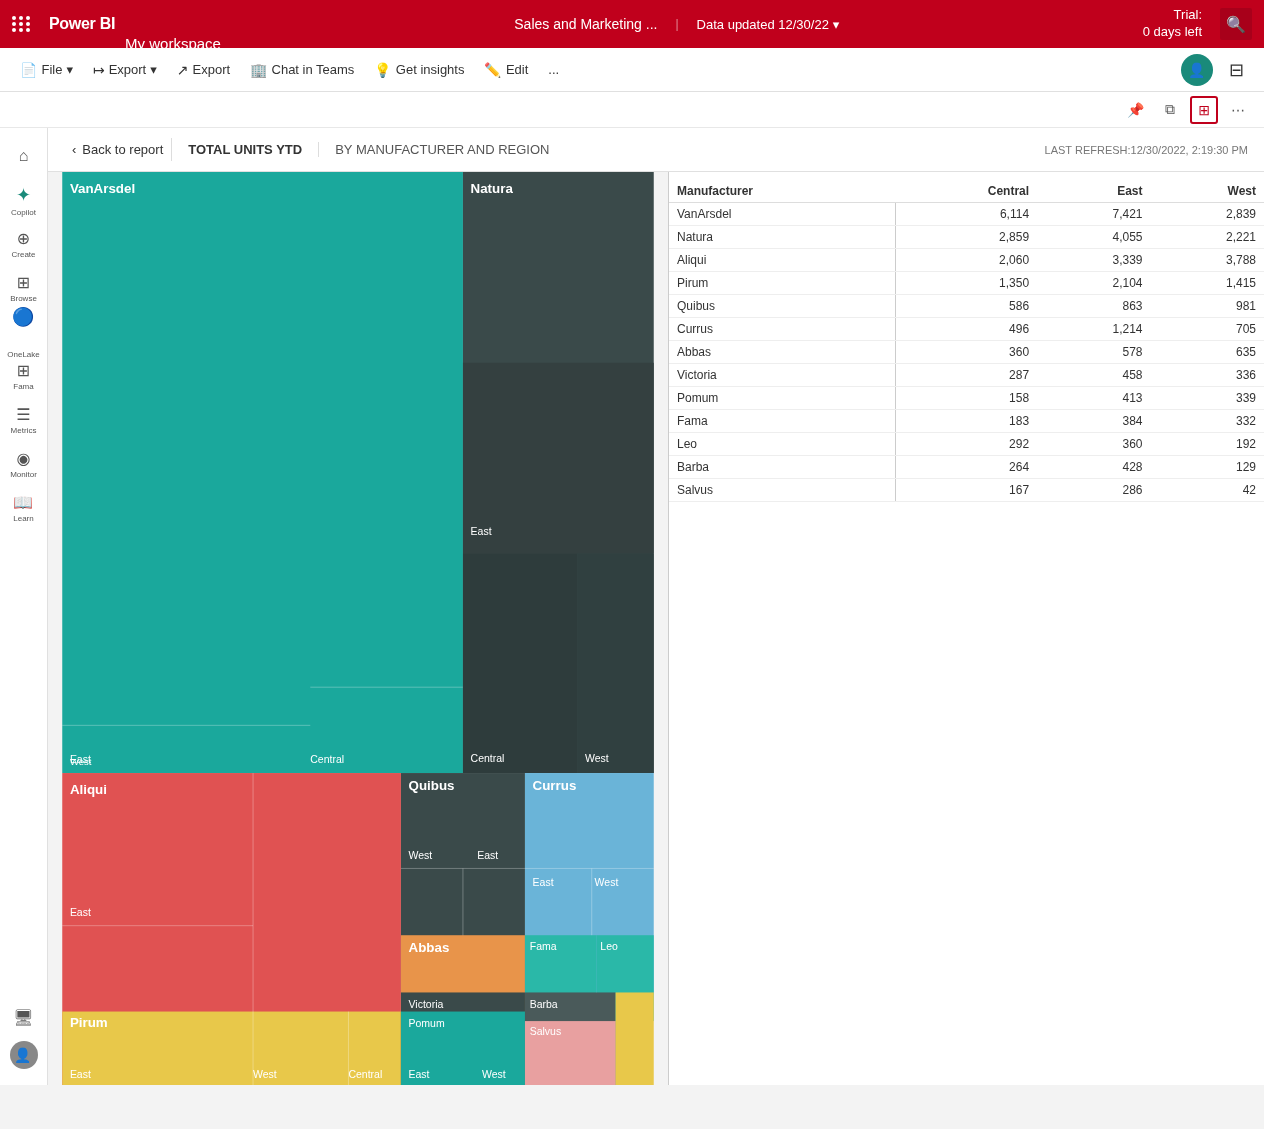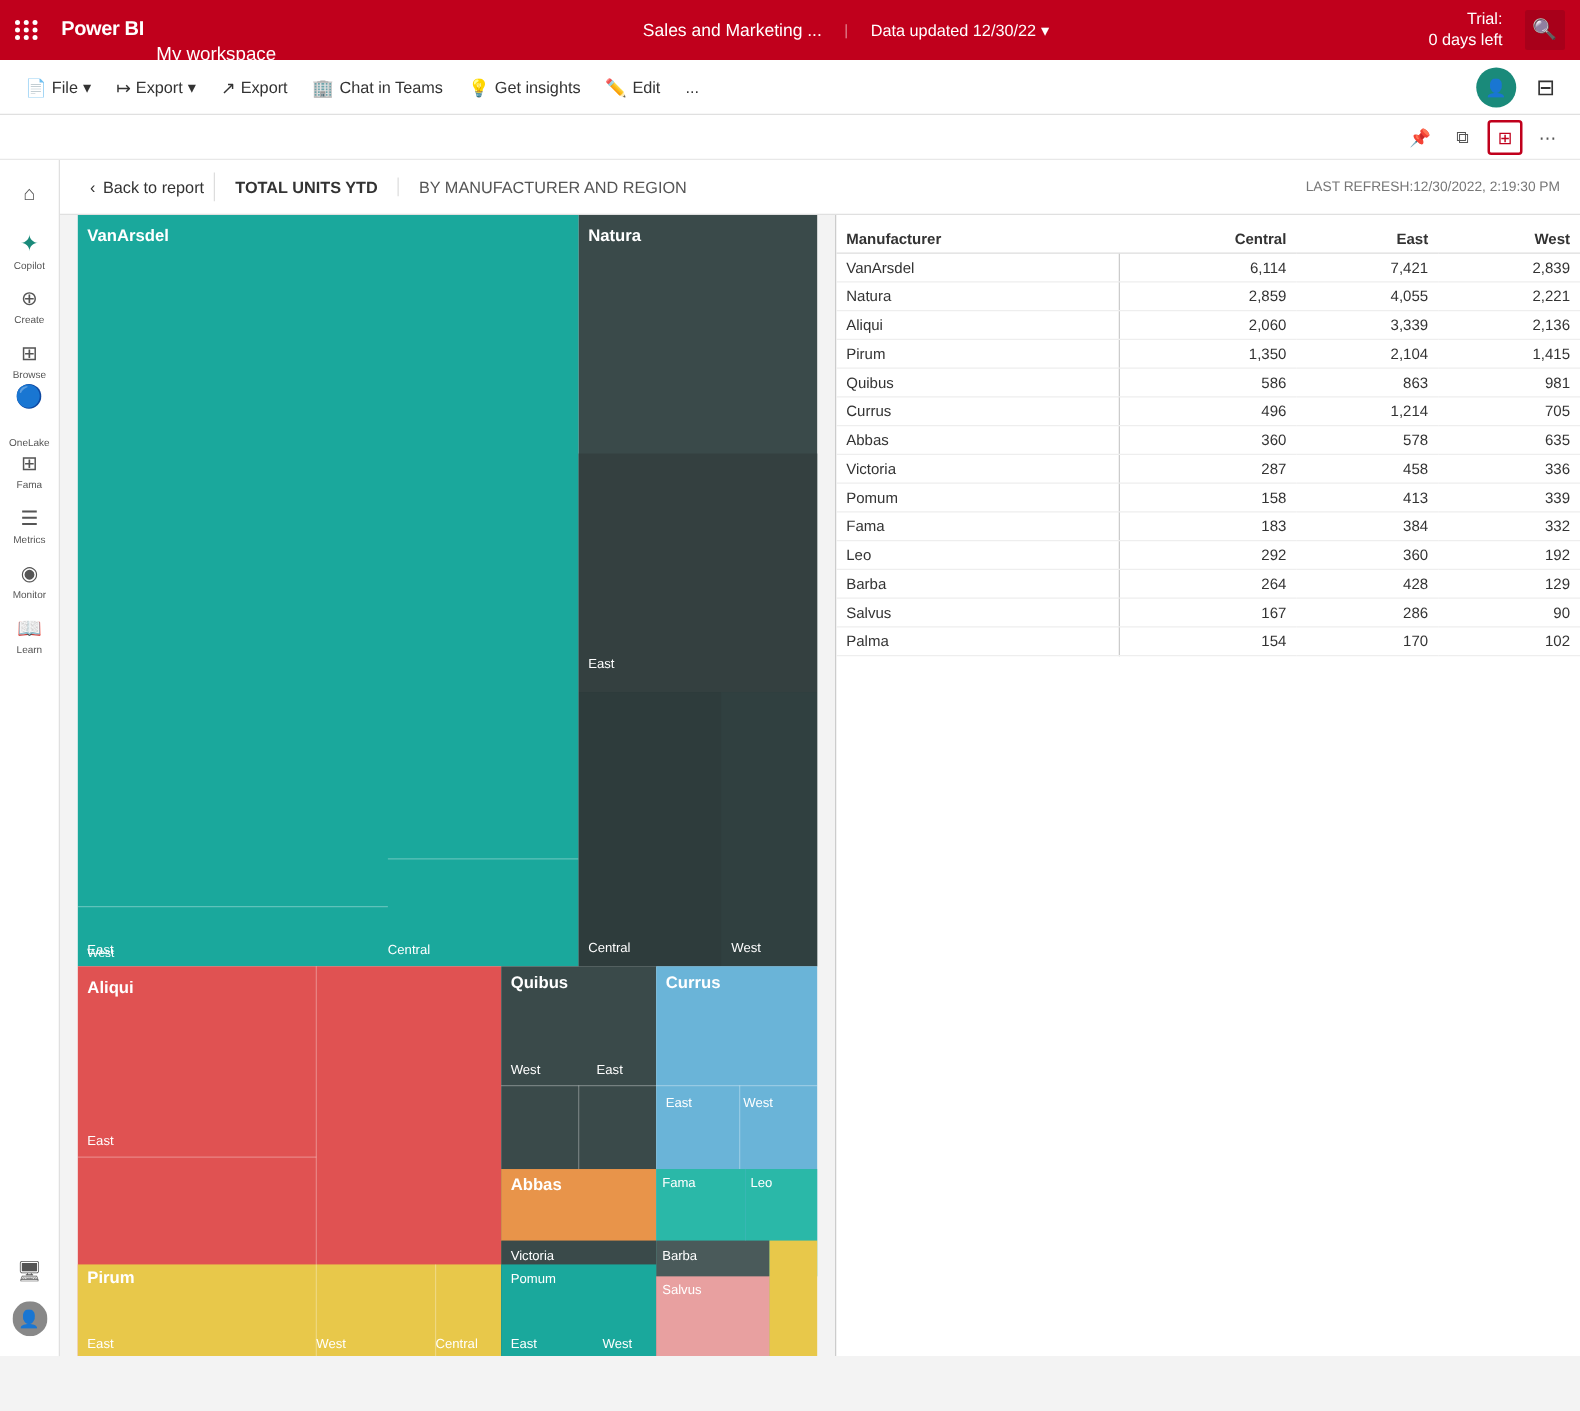--- a/index.html
+++ b/index.html
@@ -420,21 +420,21 @@
               <tr>
       <td class="name">Natura</td>
       <td class="num">2,859</td>
       <td class="num">4,055</td>
       <td class="num">2,221</td>
     </tr>
               <tr>
       <td class="name">Aliqui</td>
       <td class="num">2,060</td>
       <td class="num">3,339</td>
-      <td class="num">2,136</td>
+      <td class="num">3,788</td>
     </tr>
               <tr>
       <td class="name">Pirum</td>
       <td class="num">1,350</td>
       <td class="num">2,104</td>
       <td class="num">1,415</td>
     </tr>
               <tr>
       <td class="name">Quibus</td>
       <td class="num">586</td>
@@ -480,27 +480,21 @@
               <tr>
       <td class="name">Barba</td>
       <td class="num">264</td>
       <td class="num">428</td>
       <td class="num">129</td>
     </tr>
               <tr>
       <td class="name">Salvus</td>
       <td class="num">167</td>
       <td class="num">286</td>
-      <td class="num">90</td>
-    </tr>
-              <tr>
-      <td class="name">Palma</td>
-      <td class="num">154</td>
-      <td class="num">170</td>
-      <td class="num">102</td>
+      <td class="num">42</td>
     </tr>
             </tbody>
         </table>
       </div>
 
     </div>
   </div>
 </div>
 
 </body></html>

